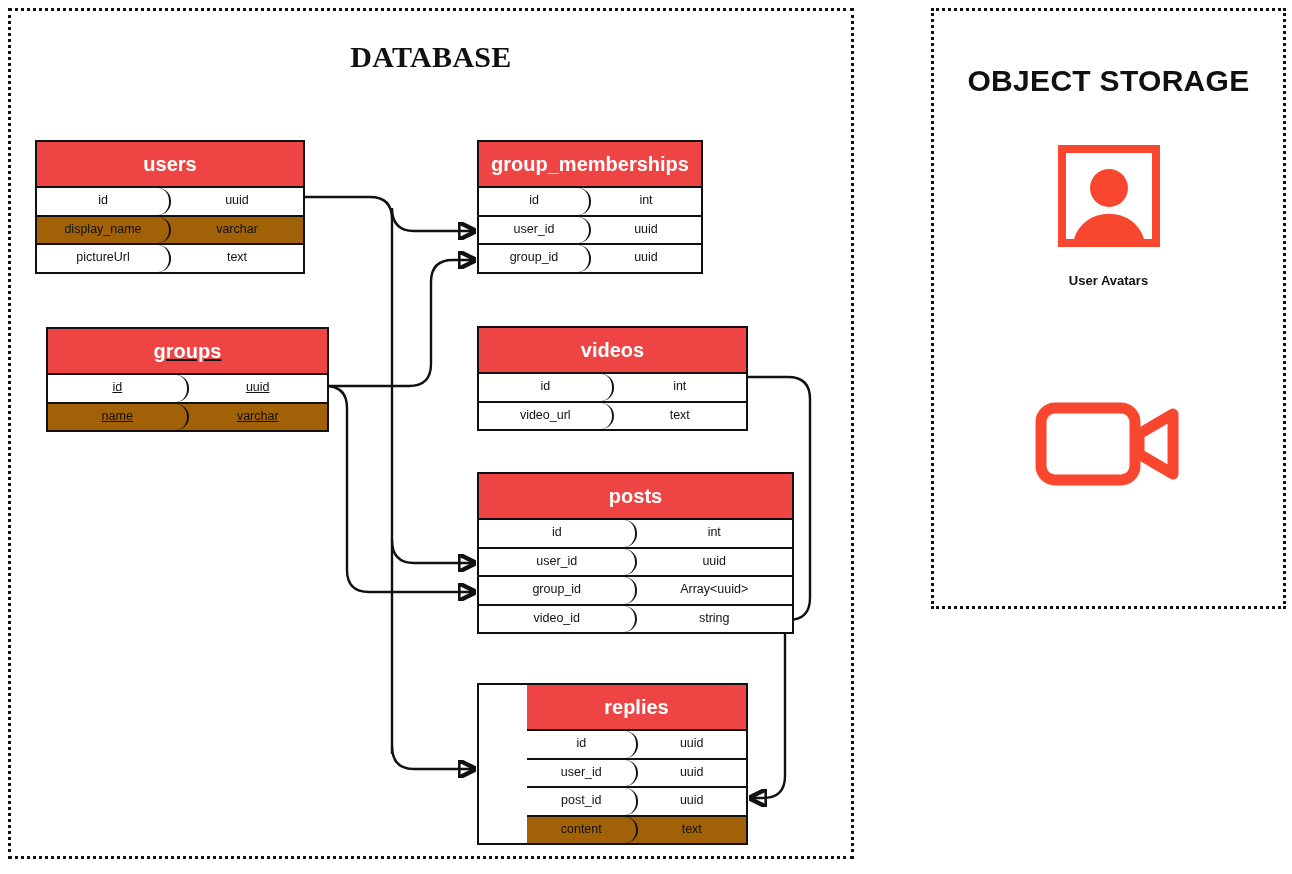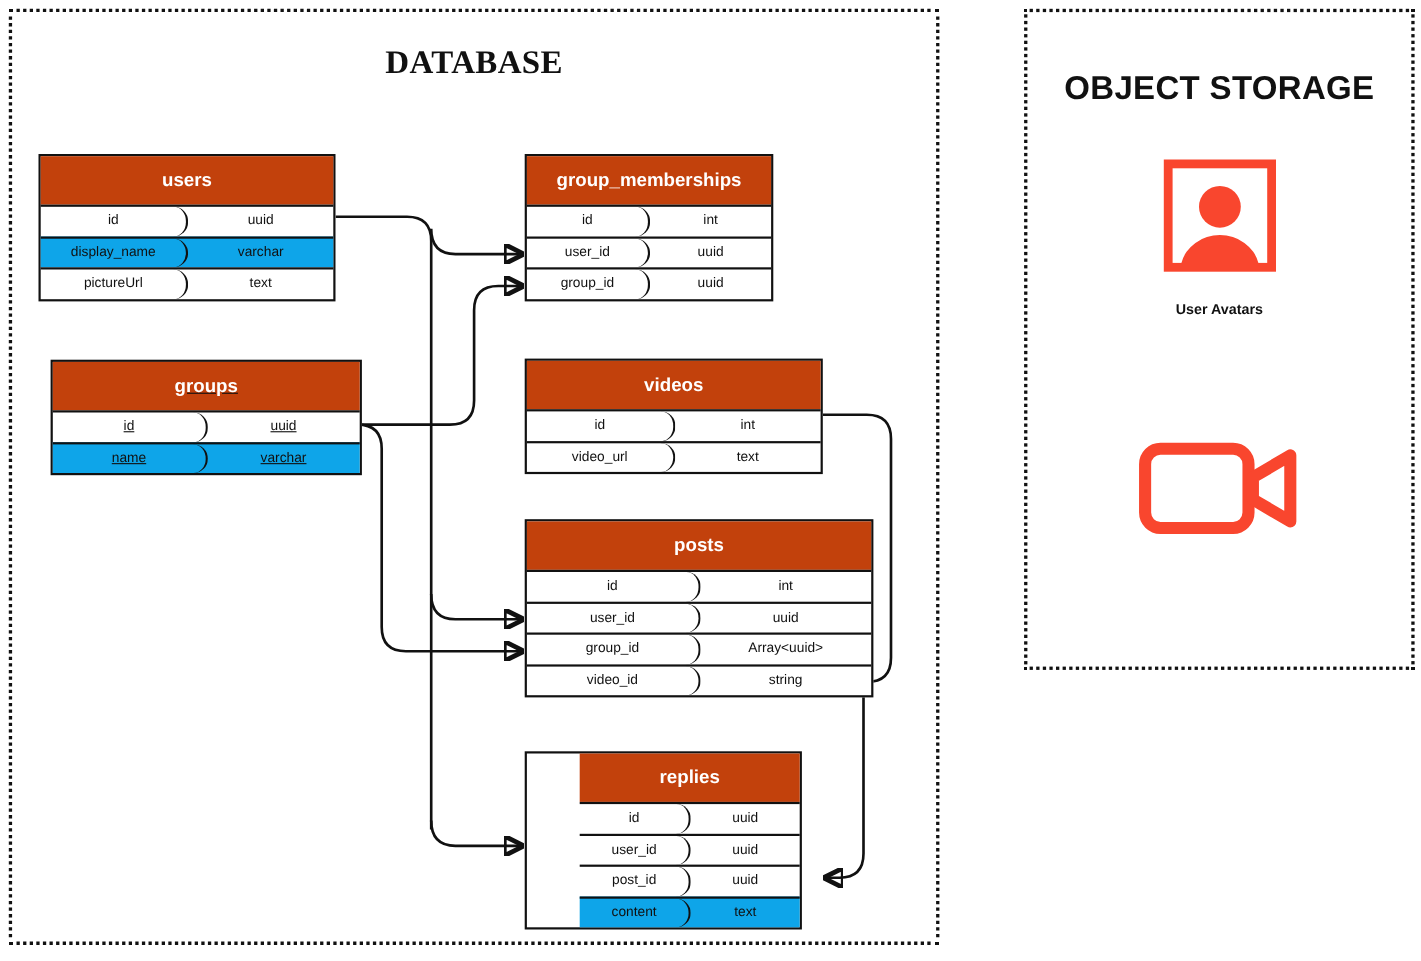--- a/index.html
+++ b/index.html
@@ -62,54 +62,54 @@
   #wires path { fill: none; stroke: #111111; stroke-width: 2.4px; }
 
   
   .table {
     position: absolute;
     border: 2px solid #111111;
     box-sizing: border-box;
     background: #ffffff;
   }
   .table-title {
-    background: #c2410c;
+    background: #ef4444;
     color: #ffffff;
-    font-size: 17px;
+    font-size: 20px;
     font-weight: bold;
     text-align: center;
     line-height: 44px;
     height: 44px;
     box-sizing: border-box;
   }
   .row {
     display: flex;
     height: 28.5px;
     border-top: 2px solid #111111;
     box-sizing: border-box;
   }
-  .row.hl { background: #0ea5e9; }
+  .row.hl { background: #a16207; }
   .cell {
     flex: 1 1 50%;
     font-size: 12.5px;
     text-align: center;
     line-height: 25px;
     color: #111111;
     overflow: hidden;
     white-space: nowrap;
   }
   .cell.name { border-right: 2px solid #111111; border-radius: 13px; }
 
   
   #tbl-users              { left: 35px;  top: 140px; width: 270px; }
   #tbl-groups             { left: 46px;  top: 327px; width: 283px; text-decoration: underline; }
   #tbl-group_memberships  { left: 477px; top: 140px; width: 226px; }
   #tbl-videos             { left: 477px; top: 326px; width: 271px; }
   #tbl-posts              { left: 477px; top: 472px; width: 317px; }
-  #tbl-replies            { left: 477px; top: 683px; width: 252px; padding-left: 48px; }
+  #tbl-replies            { left: 477px; top: 683px; width: 271px; padding-left: 48px; }
 
   
   .store-item {
     position: absolute;
     width: 355px;
     left: 931px;
     text-align: center;
   }
   #store-item-0 { top: 140px; }
   #store-item-1 { top: 388px; }

